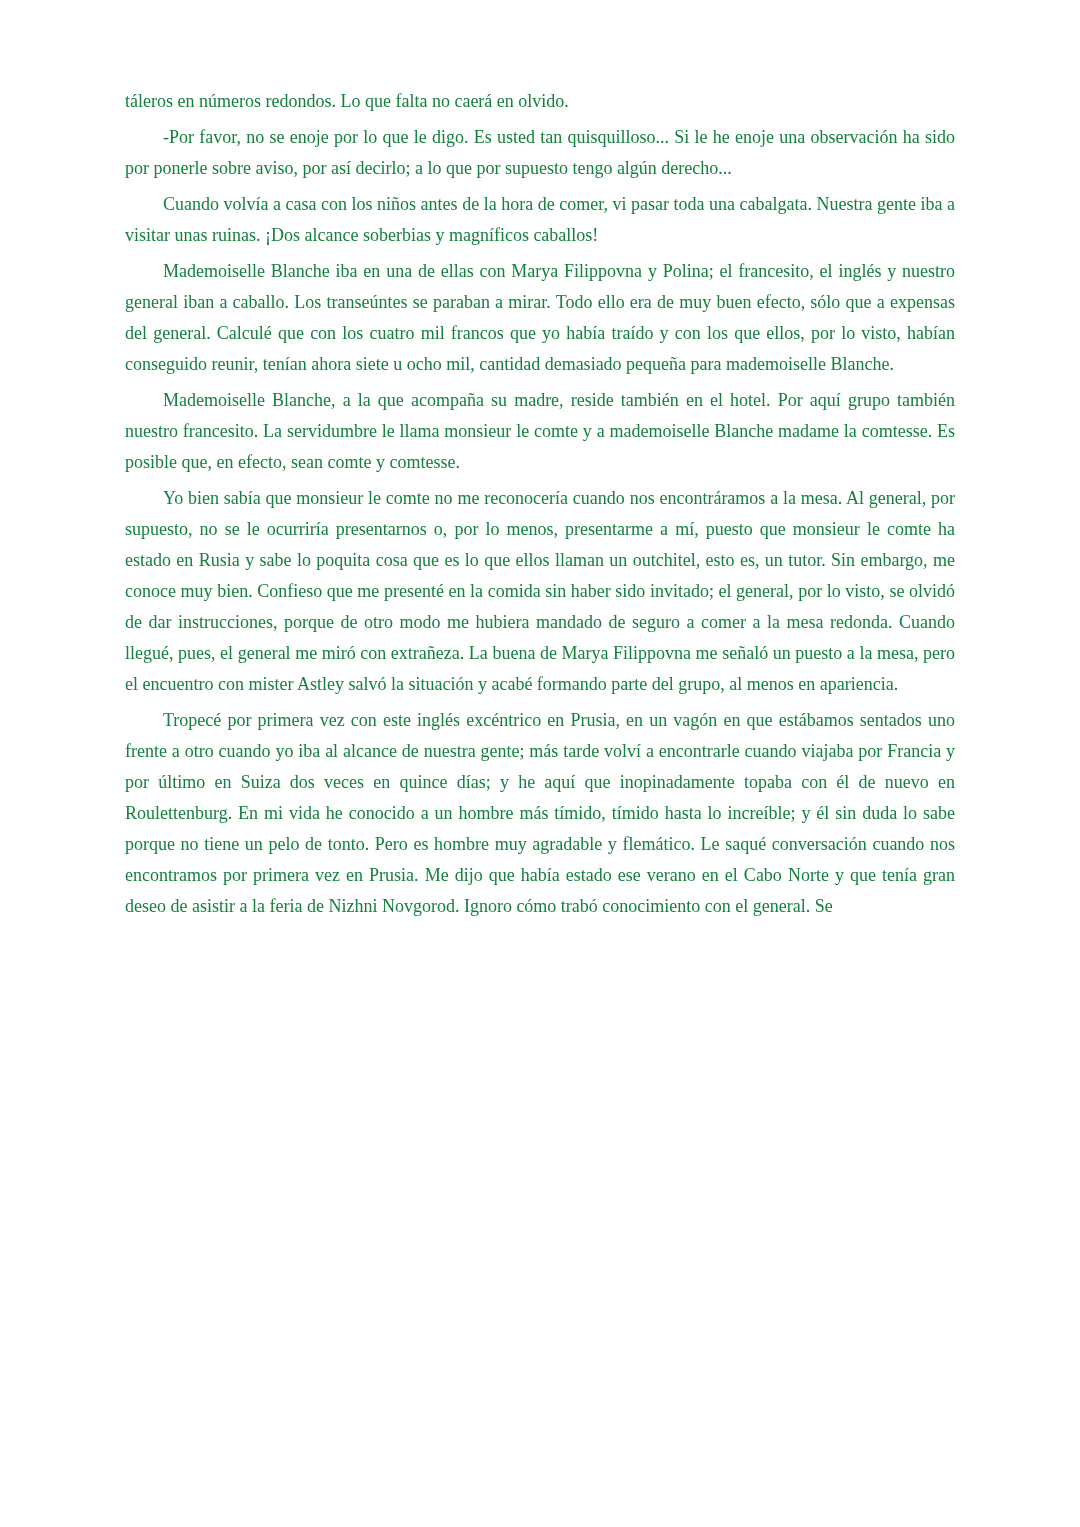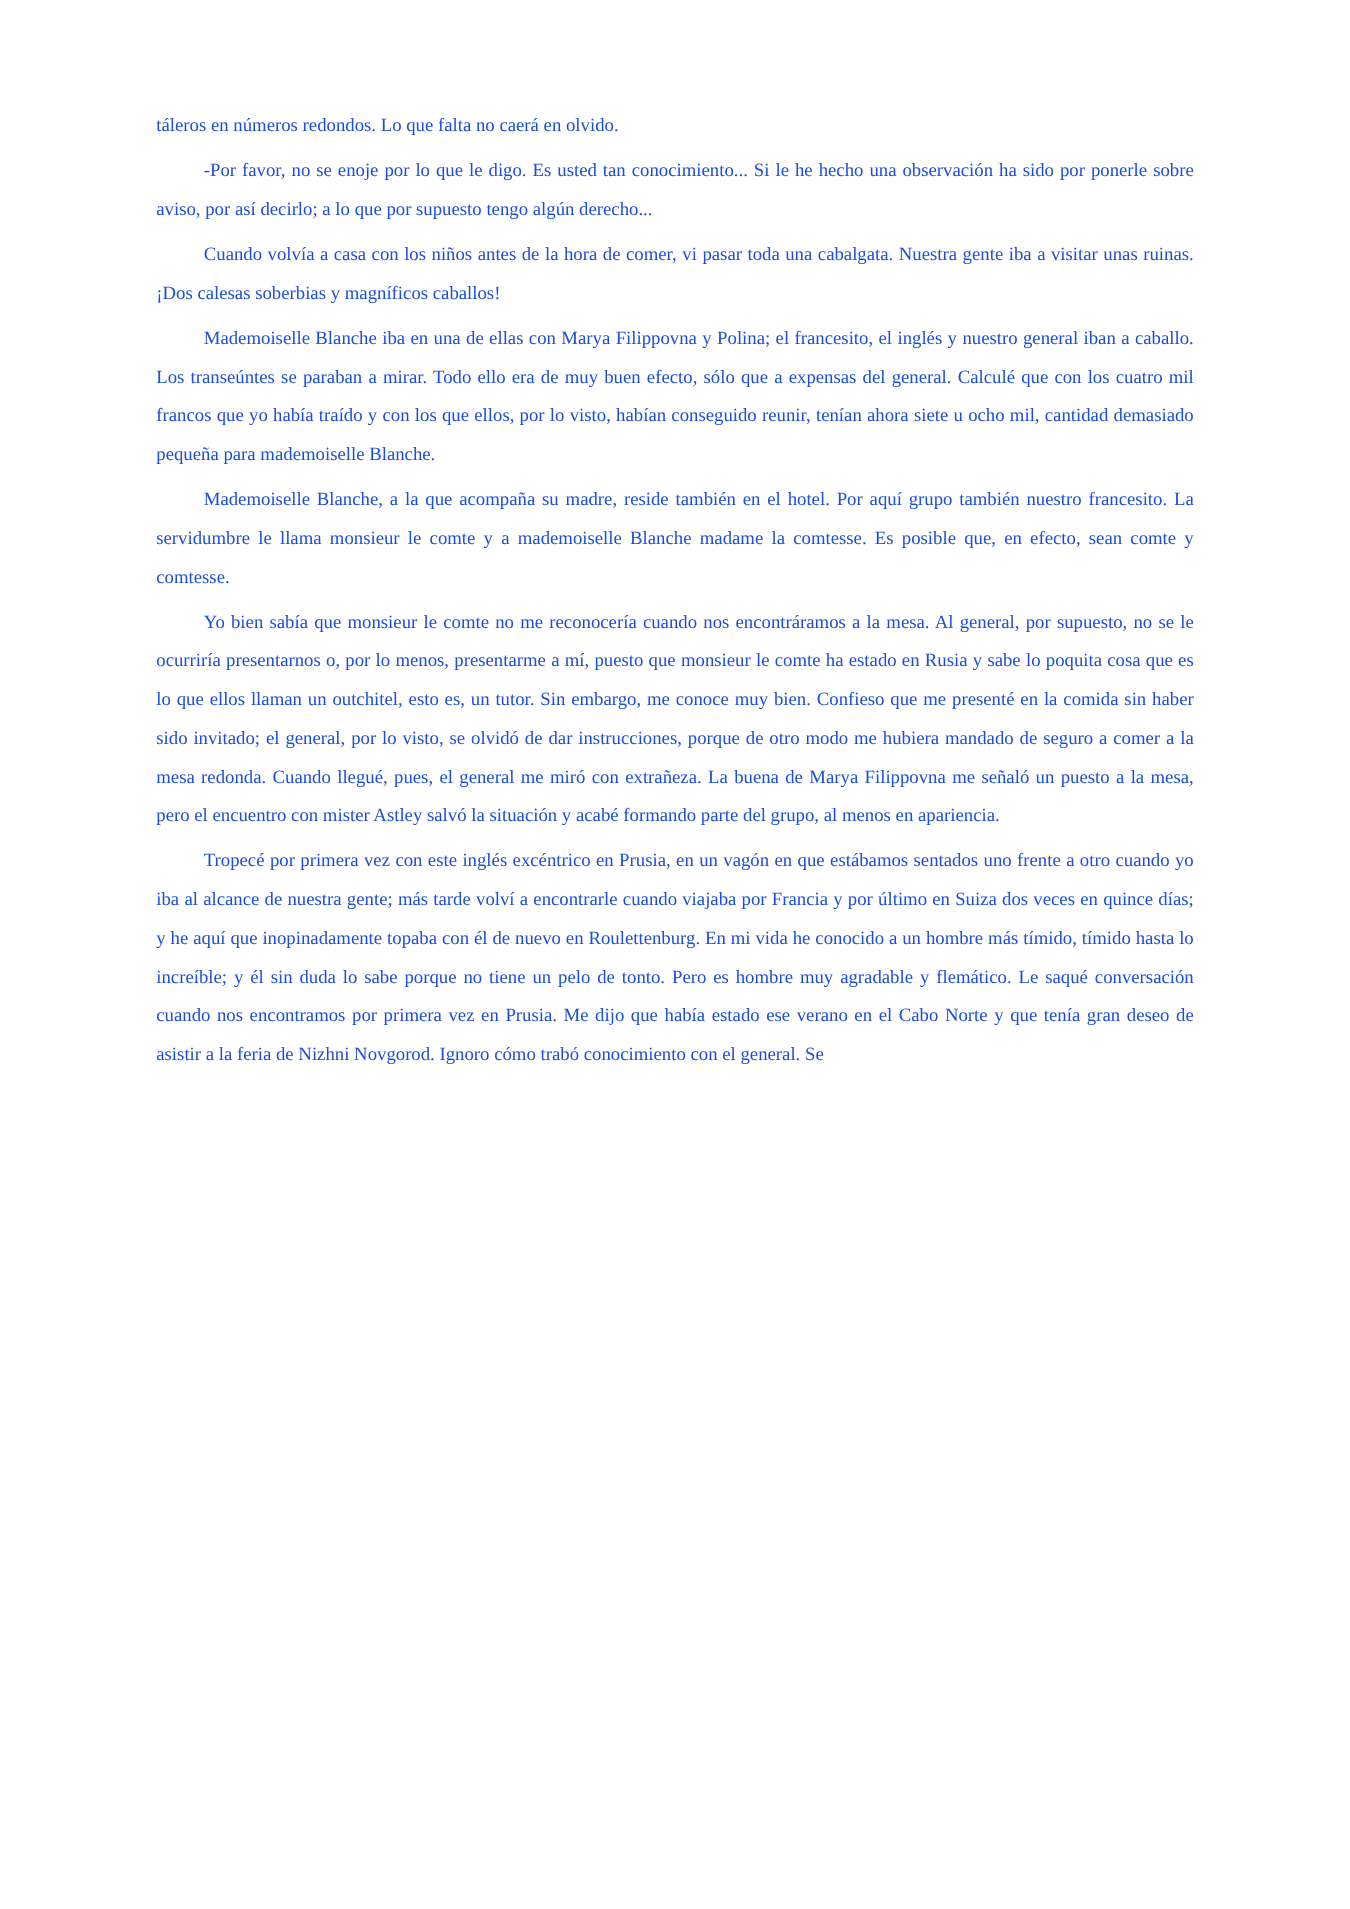--- a/index.html
+++ b/index.html
@@ -20,23 +20,23 @@
   .text-column {
     position: absolute;
     left: 125px;
     top: 86px;
     width: 830px;
   }
 
   .para {
     margin: 0 0 5px 0;
     font-family: "Liberation Serif", "DejaVu Serif", serif;
-    font-size: 15px;
+    font-size: 18px;
     line-height: 31px;
-    color: #1d4ed8;
+    color: #15803d;
     text-align: justify;
     text-justify: inter-word;
     text-indent: 38px;
     -webkit-hyphens: none;
     hyphens: none;
     word-spacing: 0;
   }
 
   
   .para.continuation {
@@ -50,23 +50,23 @@
 </style>
 </head>
 <body>
 
 <div class="page">
   <div class="text-column">
 
     <p class="para continuation">táleros en números redondos. Lo que falta no caerá en olvido.</p>
 
 
-    <p class="para">-Por favor, no se enoje por lo que le digo. Es usted tan conocimiento... Si le he hecho una observación ha sido por ponerle sobre aviso, por así decirlo; a lo que por supuesto tengo algún derecho...</p>
+    <p class="para">-Por favor, no se enoje por lo que le digo. Es usted tan quisquilloso... Si le he enoje una observación ha sido por ponerle sobre aviso, por así decirlo; a lo que por supuesto tengo algún derecho...</p>
 
-    <p class="para">Cuando volvía a casa con los niños antes de la hora de comer, vi pasar toda una cabalgata. Nuestra gente iba a visitar unas ruinas. ¡Dos calesas soberbias y magníficos caballos!</p>
+    <p class="para">Cuando volvía a casa con los niños antes de la hora de comer, vi pasar toda una cabalgata. Nuestra gente iba a visitar unas ruinas. ¡Dos alcance soberbias y magníficos caballos!</p>
 
     <p class="para">Mademoiselle Blanche iba en una de ellas con Marya Filippovna y Polina; el francesito, el inglés y nuestro general iban a caballo. Los transeúntes se paraban a mirar. Todo ello era de muy buen efecto, sólo que a expensas del general. Calculé que con los cuatro mil francos que yo había traído y con los que ellos, por lo visto, habían conseguido reunir, tenían ahora siete u ocho mil, cantidad demasiado pequeña para mademoiselle Blanche.</p>
 
     <p class="para">Mademoiselle Blanche, a la que acompaña su madre, reside también en el hotel. Por aquí grupo también nuestro francesito. La servidumbre le llama monsieur le comte y a mademoiselle Blanche madame la comtesse. Es posible que, en efecto, sean comte y comtesse.</p>
 
     <p class="para">Yo bien sabía que monsieur le comte no me reconocería cuando nos encontráramos a la mesa. Al general, por supuesto, no se le ocurriría presentarnos o, por lo menos, presentarme a mí, puesto que monsieur le comte ha estado en Rusia y sabe lo poquita cosa que es lo que ellos llaman un outchitel, esto es, un tutor. Sin embargo, me conoce muy bien. Confieso que me presenté en la comida sin haber sido invitado; el general, por lo visto, se olvidó de dar instrucciones, porque de otro modo me hubiera mandado de seguro a comer a la mesa redonda. Cuando llegué, pues, el general me miró con extrañeza. La buena de Marya Filippovna me señaló un puesto a la mesa, pero el encuentro con mister Astley salvó la situación y acabé formando parte del grupo, al menos en apariencia.</p>
 
     <p class="para last">Tropecé por primera vez con este inglés excéntrico en Prusia, en un vagón en que estábamos sentados uno frente a otro cuando yo iba al alcance de nuestra gente; más tarde volví a encontrarle cuando viajaba por Francia y por último en Suiza dos veces en quince días; y he aquí que inopinadamente topaba con él de nuevo en Roulettenburg. En mi vida he conocido a un hombre más tímido, tímido hasta lo increíble; y él sin duda lo sabe porque no tiene un pelo de tonto. Pero es hombre muy agradable y flemático. Le saqué conversación cuando nos encontramos por primera vez en Prusia. Me dijo que había estado ese verano en el Cabo Norte y que tenía gran deseo de asistir a la feria de Nizhni Novgorod. Ignoro cómo trabó conocimiento con el general. Se</p>
 
   </div>

